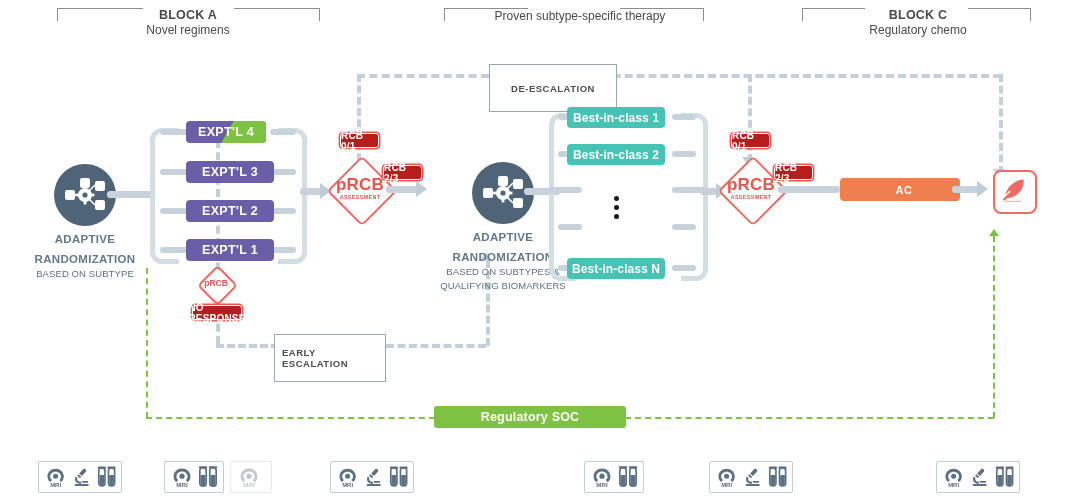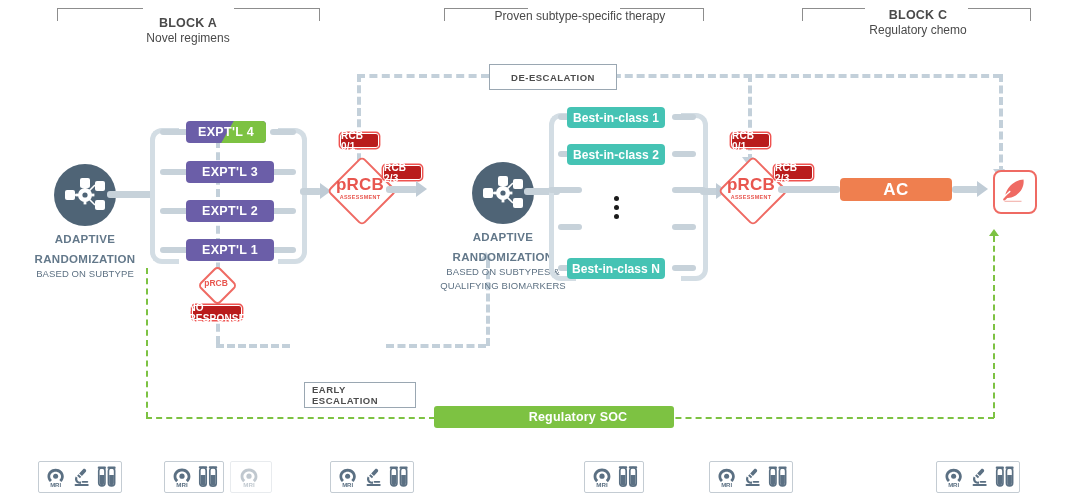--- a/index.html
+++ b/index.html
@@ -57,60 +57,60 @@
   .d-main{font-size:17px;font-weight:700;line-height:17px;letter-spacing:.2px;}
   .d-sub{font-size:5.4px;font-weight:700;letter-spacing:.35px;line-height:7px;margin-top:1px;}
   .d-small{font-size:8.5px;font-weight:700;line-height:9px;}
 
   .badge{position:absolute;background:#b91c1c;color:#fff;border-radius:3px;
          font-size:10px;font-weight:700;letter-spacing:.2px;
          display:flex;align-items:center;justify-content:center;
          border:1.6px solid #fff;box-shadow:0 0 0 1.4px #ef5350;}
 
   .acbox{position:absolute;height:23px;border-radius:4px;background:#ef7f4f;color:#fff;
-         font-size:17px;font-weight:700;letter-spacing:.5px;
-         display:flex;align-items:center;justify-content:center;}
+         font-size:11px;font-weight:700;letter-spacing:.5px;
+         display:flex;align-items:center;justify-content:center;padding-left:8px;}
 
   .endbox{position:absolute;width:40px;height:40px;border:2.4px solid #ef6a63;border-radius:8px;
           background:#fff;}
 
   
   .esc-label{position:absolute;height:20px;border:1.4px solid #9aa7b2;background:#fff;
              color:#4d4d4d;font-size:9.5px;font-weight:700;letter-spacing:.5px;
-             display:flex;align-items:center;justify-content:center;padding:2px 7px;}
+             display:flex;align-items:center;justify-content:center;padding:13px 7px;}
 
   
   .dashH{position:absolute;height:0;border-top:4px dashed #c3d0da;}
   .dashV{position:absolute;width:0;border-left:4px dashed #c3d0da;}
   .dashArrowDown{position:absolute;width:0;height:0;border-left:6px solid transparent;
                  border-right:6px solid transparent;border-top:8px solid #c3d0da;}
   .dashArrowUp{position:absolute;width:0;height:0;border-left:6px solid transparent;
                border-right:6px solid transparent;border-bottom:8px solid #c3d0da;}
 
   
   .grnH{position:absolute;height:0;border-top:2.6px dashed #7dc242;}
   .grnV{position:absolute;width:0;border-left:2.6px dashed #7dc242;}
   .grnArrowUp{position:absolute;width:0;height:0;border-left:5px solid transparent;
               border-right:5px solid transparent;border-bottom:7px solid #7dc242;}
   .socbar{position:absolute;height:22px;border-radius:3px;background:#7dc242;color:#fff;
           font-size:12.5px;font-weight:700;letter-spacing:.2px;
-          display:flex;align-items:center;justify-content:center;padding-left:48px;}
+          display:flex;align-items:center;justify-content:center;}
 
   
   .assess{position:absolute;border:1.1px solid #c4ccd3;background:#fff;border-radius:2px;
           display:flex;align-items:center;gap:4px;padding:3px 5px;height:32px;box-sizing:border-box;}
   .assess.faded{opacity:.38;}
   .ico{display:block;}
 </style>
 </head>
 <body>
 
 <div id="stage">
 
-  <div class="block-head" style="left:48px;top:16px;width:280px;">
+  <div class="block-head" style="left:48px;top:8px;width:280px;">
     <div class="bh-title">BLOCK A</div>
     <div class="bh-sub">Novel regimens</div>
   </div>
   <div class="bracket l" style="left:57px;width:85px;"></div>
   <div class="bracket r" style="left:234px;width:85px;"></div>
 
   <div class="block-head" style="left:440px;top:8px;width:280px;">
     <div class="bh-sub">Proven subtype-specific therapy</div>
   </div>
   <div class="bracket l" style="left:444px;width:83px;"></div>
@@ -137,21 +137,21 @@
   <div class="dashArrowDown" style="left:742px;top:157px;"></div>
   <div class="dashV" style="left:999px;top:74px;height:100px;"></div>
   <div class="dashArrowDown" style="left:993px;top:169px;"></div>
   <div class="esc-label" style="left:489px;top:64px;width:112px;">DE-ESCALATION</div>
 
   <div class="dashV" style="left:216px;top:140px;height:204px;"></div>
   <div class="dashH" style="left:216px;top:344px;width:74px;"></div>
   <div class="dashH" style="left:386px;top:344px;width:100px;"></div>
   <div class="dashV" style="left:486px;top:260px;height:86px;"></div>
   <div class="dashArrowUp" style="left:480px;top:252px;"></div>
-  <div class="esc-label" style="left:304px;top:334px;width:96px;margin-top:48px;">EARLY ESCALATION</div>
+  <div class="esc-label" style="left:274px;top:334px;width:96px;">EARLY ESCALATION</div>
 
   <div class="rand-node" style="left:10px;top:164px;">
     <div class="rand-circle">
       <svg width="62" height="62" viewBox="0 0 62 62" class="ico" aria-hidden="true">
         <g fill="none" stroke="#ffffff" stroke-width="1.6">
           <path d="M31 31 L31 19"></path>
             <path d="M31 31 L20 31"></path>
           <path d="M31 31 L41 21"></path>
             <path d="M31 31 L41 41"></path>
         </g>

